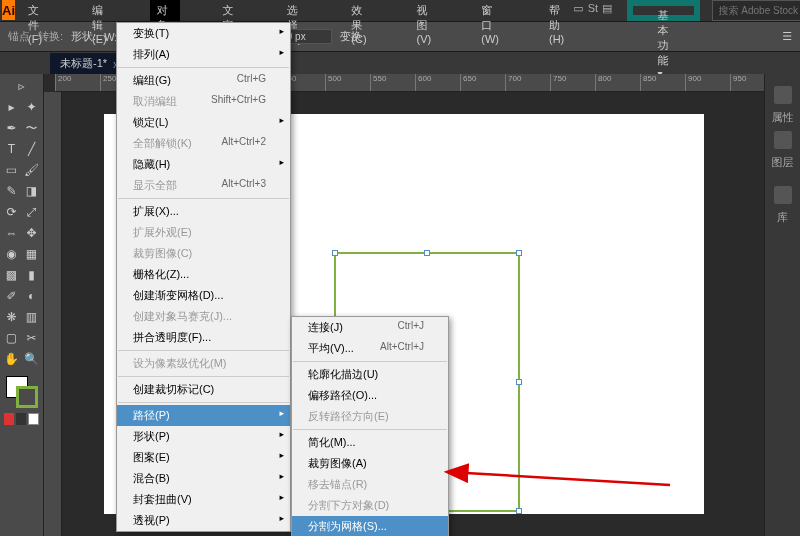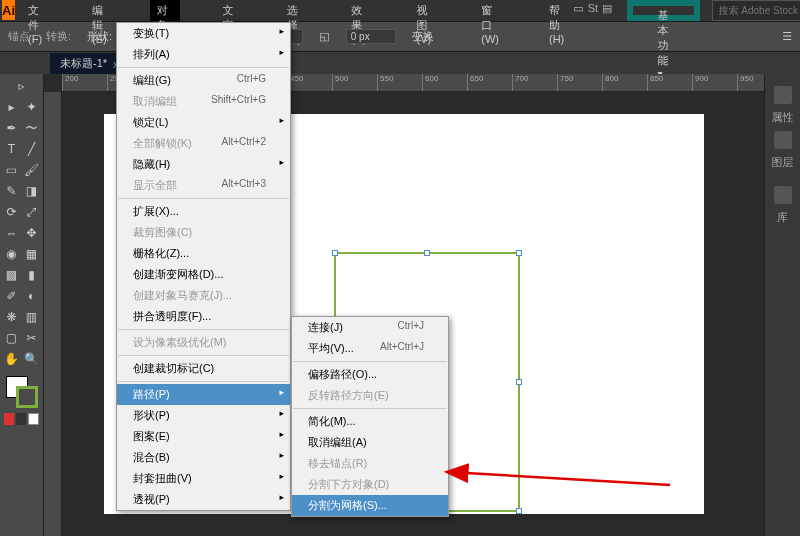--- a/index.html
+++ b/index.html
@@ -5,37 +5,37 @@
 *{margin:0;padding:0;box-sizing:border-box;font-family:"Microsoft YaHei",sans-serif;font-size:11px;user-select:none}
 body{background:#323232;width:800px;height:536px;overflow:hidden;position:relative}
 .menubar{height:22px;background:#323232;display:flex;padding-left:2px;border-bottom:1px solid #1a1a1a}
 .logo{width:22px;height:20px;background:#ff7c00;color:#300;display:flex;align-items:center;justify-content:center;font-weight:bold;font-size:13px;margin-right:6px}
 .menu-item{color:#ccc;padding:3px 7px;cursor:default}
 .menu-item.active{background:#000000}
 .menu-spacer{flex:1}
 .menu-icon{width:20px;height:16px;display:flex;align-items:center;justify-content:center;color:#aaa;margin:0 2px}
 .workspace{color:#ccc;padding:2px 25px;border:6px solid #0f766e;margin:0 12px;font-size:10px}
 .search{background:#2a2a2a;border:1px solid #555;color:#888;padding:2px 6px;font-size:10px;width:110px}
-.optbar{height:30px;background:#4a4a4a;display:flex;align-items:center;padding:0 8px;border-bottom:1px solid #1a1a1a;color:#ccc;gap:16px;font-size:10px}
+.optbar{height:30px;background:#4a4a4a;display:flex;align-items:center;padding:0 8px;border-bottom:1px solid #1a1a1a;color:#ccc;gap:8px;font-size:10px}
 .optbar .lbl{color:#aaa}
 .optbar input{background:#383838;border:1px solid #555;color:#ccc;padding:1px 4px;width:50px;font-size:10px}
 .tabbar{height:22px;background:#383838;display:flex;align-items:flex-end;padding-left:50px}
 .tab{background:#0f172a;color:#ccc;padding:3px 10px;font-size:10px;display:flex;align-items:center;gap:6px}
 .tab .x{color:#888}
 .main{display:flex;height:calc(536px - 74px)}
 .tools{width:44px;background:#4a4a4a;display:grid;grid-template-columns:1fr 1fr;gap:1px;padding:2px;align-content:start;border-right:1px solid #222}
 .tool{height:20px;display:flex;align-items:center;justify-content:center;color:#ccc;font-size:12px}
 .tool.single{grid-column:1/3}
 .fillstroke{grid-column:1/3;height:36px;position:relative;margin-top:4px}
 .fillbox{position:absolute;width:22px;height:22px;background:#fff;border:1px solid #000;left:4px;top:2px}
 .strokebox{position:absolute;width:22px;height:22px;background:#4a4a4a;border:3px solid #7fb040;left:14px;top:12px}
 .colorrow{grid-column:1/3;display:flex;gap:2px;padding:2px}
 .sw{width:12px;height:12px}
 .canvas{flex:1;background:#2a2a2a;position:relative;overflow:hidden}
-.ruler-h{position:absolute;top:0;left:18px;right:0;height:18px;background:#4a4a4a;border-bottom:1px solid #222;display:flex;overflow:hidden}
+.ruler-h{position:absolute;top:0;left:11px;right:0;height:18px;background:#4a4a4a;border-bottom:1px solid #222;display:flex;overflow:hidden}
 .ruler-v{position:absolute;top:18px;left:0;width:18px;bottom:0;background:#4a4a4a;border-right:1px solid #222}
 .rtick{color:#aaa;font-size:8px;width:45px;flex-shrink:0;border-left:1px solid #777;padding-left:2px}
 .artboard{position:absolute;left:60px;top:40px;width:600px;height:400px;background:#fff}
 .greensq{position:absolute;left:290px;top:178px;width:186px;height:260px;border:2px solid #7fb040}
 .handle{position:absolute;width:6px;height:6px;background:#fff;border:1px solid #4d90c7}
 .panels{width:36px;background:#383838;border-left:1px solid #222;padding-top:8px}
 .panelgrp{padding:4px;margin-bottom:8px;display:flex;flex-direction:column;gap:6px;align-items:center;color:#aaa;font-size:9px}
 .picon{width:18px;height:18px;background:#555;border-radius:2px}
 .dropdown{position:absolute;background:#f0f0f0;border:1px solid #999;box-shadow:2px 2px 6px rgba(0,0,0,.4);min-width:175px;z-index:100}
 .dd-item{padding:3px 24px 3px 16px;color:#000;font-size:11px;display:flex;justify-content:space-between;cursor:default;position:relative}
@@ -209,20 +209,23 @@
     </div>
     <div class="dd-item disabled">
       <span>显示全部</span>
       <span class="dd-shortcut">Alt+Ctrl+3</span>
     </div>
     <div class="dd-sep"></div>
     <div class="dd-item">
       <span>扩展(X)...</span>
     </div>
     <div class="dd-item disabled">
+      <span>扩展外观(E)</span>
+    </div>
+    <div class="dd-item disabled">
       <span>裁剪图像(C)</span>
     </div>
     <div class="dd-item">
       <span>栅格化(Z)...</span>
     </div>
     <div class="dd-item">
       <span>创建渐变网格(D)...</span>
     </div>
     <div class="dd-item disabled">
       <span>创建对象马赛克(J)...</span>
@@ -262,31 +265,34 @@
     <div class="dd-item">
       <span>连接(J)</span>
       <span class="dd-shortcut">Ctrl+J</span>
     </div>
     <div class="dd-item">
       <span>平均(V)...</span>
       <span class="dd-shortcut">Alt+Ctrl+J</span>
     </div>
     <div class="dd-sep"></div>
     <div class="dd-item">
+      <span>轮廓化描边(U)</span>
+    </div>
+    <div class="dd-item">
       <span>偏移路径(O)...</span>
     </div>
     <div class="dd-item disabled">
       <span>反转路径方向(E)</span>
     </div>
     <div class="dd-sep"></div>
     <div class="dd-item">
       <span>简化(M)...</span>
     </div>
     <div class="dd-item">
-      <span>取消编组(A)</span>
+      <span>裁剪图像(A)</span>
     </div>
     <div class="dd-item disabled">
       <span>移去锚点(R)</span>
     </div>
     <div class="dd-item disabled">
       <span>分割下方对象(D)</span>
     </div>
     <div class="dd-item hl">
       <span>分割为网格(S)...</span>
     </div>

